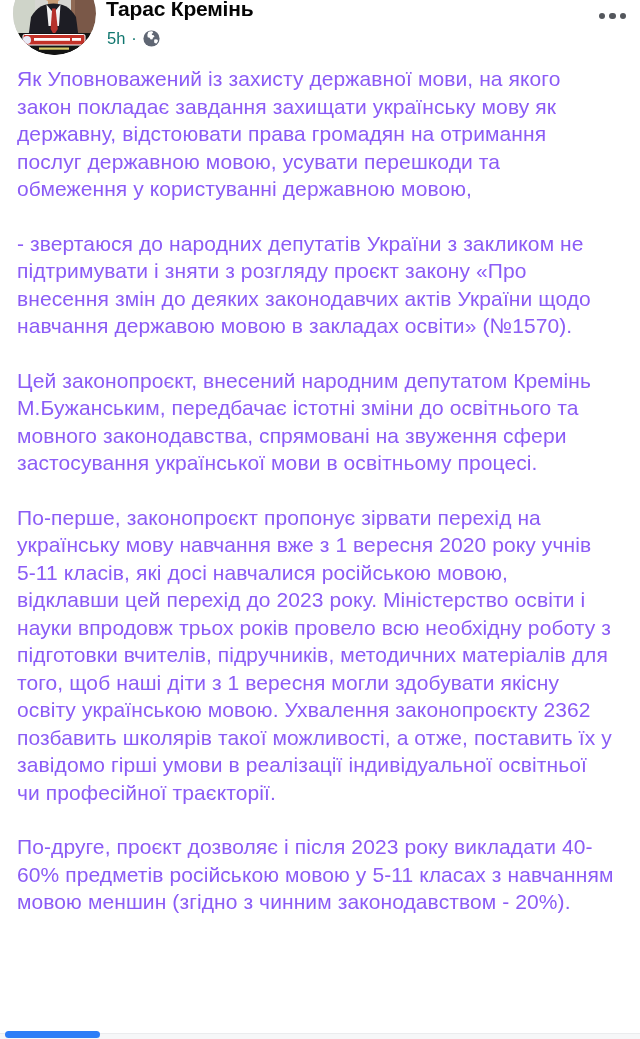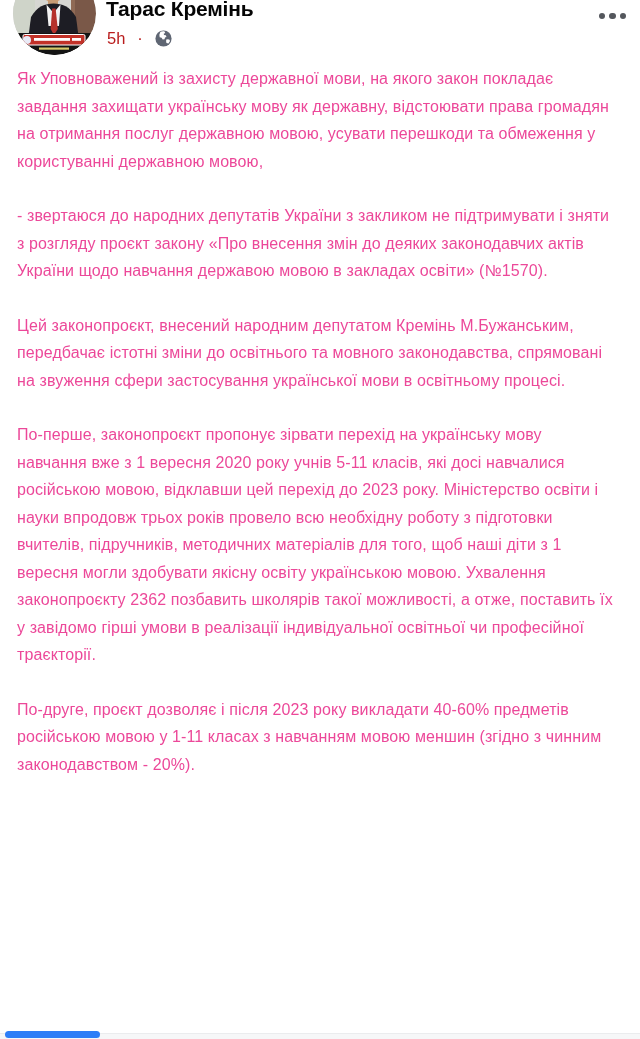--- a/index.html
+++ b/index.html
@@ -23,41 +23,41 @@
   .avatar svg { display:block; width:83px; height:83px; }
 
   .author-name {
     position:absolute; left:106px; top:-3px;
     font-size:21px; font-weight:700; color:#050505;
     letter-spacing:-0.2px; white-space:nowrap;
   }
 
   .meta-row {
     position:absolute; left:107px; top:29px;
-    display:flex; align-items:center; gap:12px;
-    font-size:16.5px; color:#b91c1c;
+    display:flex; align-items:center; gap:6px;
+    font-size:16.5px; color:#0f766e;
   }
   .meta-row .globe-wrap { display:inline-flex; align-items:center; }
   .meta-row svg { display:block; width:17px; height:17px; }
 
   .menu-btn {
     position:absolute; right:14px; top:5px;
     width:36px; height:22px;
     display:flex; align-items:center; justify-content:flex-end;
     gap:4px; border:none; background:transparent; cursor:pointer;
   }
   .menu-btn i {
     display:block; width:6.5px; height:6.5px; border-radius:50%;
     background:#54575d;
   }
 
   
   .post-body {
     position:absolute; left:17px; top:65px; width:597px;
-    font-size:16px; line-height:27.5px; color:#ec4899;
+    font-size:21px; line-height:27.5px; color:#8b5cf6;
     letter-spacing:0.1px;
   }
   .post-body p { margin:0 0 27px 0; }
   .post-body p:last-child { margin-bottom:0; }
 
   
   .bottom-strip {
     position:absolute; left:0; bottom:0; width:640px; height:6px;
     background:#f6f7f8; border-top:1px solid #ebecee;
   }
@@ -125,19 +125,19 @@
           <i></i>
       </span>
     </button>
   </div>
 
   <div class="post-body">
     <p>Як Уповноважений із захисту державної мови, на якого закон покладає завдання захищати українську мову як державну, відстоювати права громадян на отримання послуг державною мовою, усувати перешкоди та обмеження у користуванні державною мовою,</p>
     <p>- звертаюся до народних депутатів України з закликом не підтримувати і зняти з розгляду проєкт закону «Про внесення змін до деяких законодавчих актів України щодо навчання державою мовою в закладах освіти» (№1570).</p>
     <p>Цей законопроєкт, внесений народним депутатом Кремінь М.Бужанським, передбачає істотні зміни до освітнього та мовного законодавства, спрямовані на звуження сфери застосування української мови в освітньому процесі.</p>
     <p>По-перше, законопроєкт пропонує зірвати перехід на українську мову навчання вже з 1 вересня 2020 року учнів 5-11 класів, які досі навчалися російською мовою, відклавши цей перехід до 2023 року. Міністерство освіти і науки впродовж трьох років провело всю необхідну роботу з підготовки вчителів, підручників, методичних матеріалів для того, щоб наші діти з 1 вересня могли здобувати якісну освіту українською мовою. Ухвалення законопроєкту 2362 позбавить школярів такої можливості, а отже, поставить їх у завідомо гірші умови в реалізації індивідуальної освітньої чи професійної траєкторії.</p>
-    <p>По-друге, проєкт дозволяє і після 2023 року викладати 40-60% предметів російською мовою у 1-11 класах з навчанням мовою меншин (згідно з чинним законодавством - 20%).</p>
+    <p>По-друге, проєкт дозволяє і після 2023 року викладати 40-60% предметів російською мовою у 5-11 класах з навчанням мовою меншин (згідно з чинним законодавством - 20%).</p>
   </div>
 
   <div class="bottom-strip"></div>
   <div class="blue-bar"></div>
 
 </div>
 
 </body></html>

